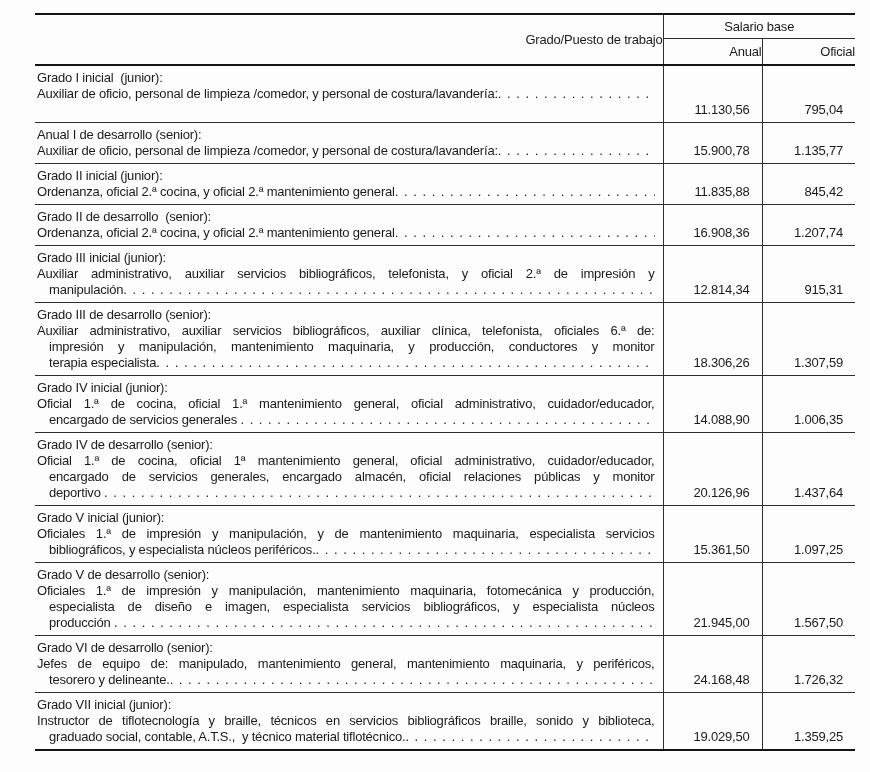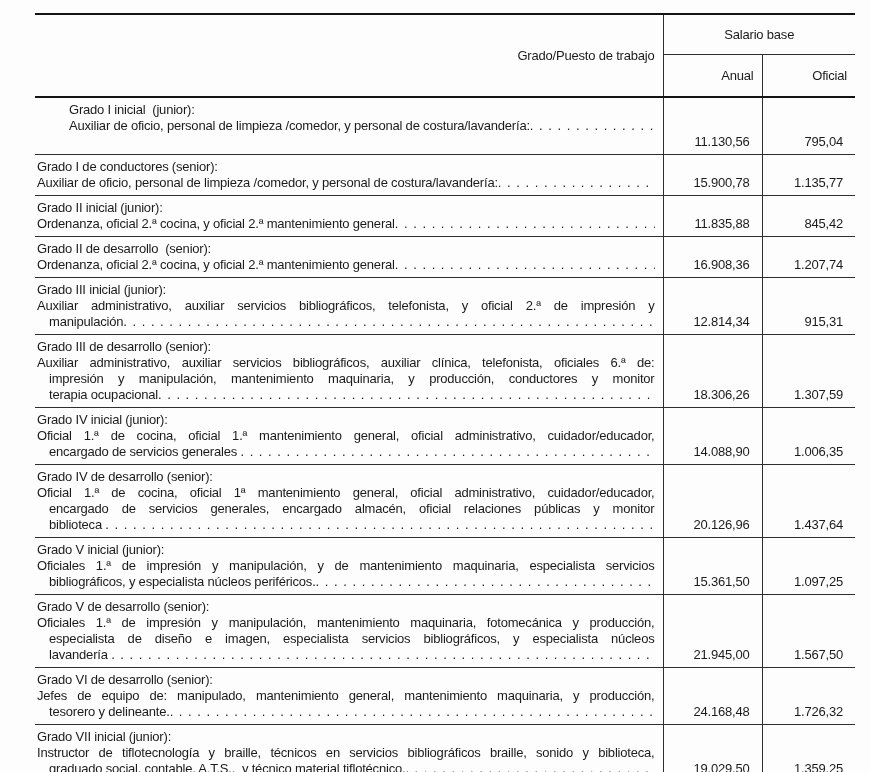--- a/index.html
+++ b/index.html
@@ -19,21 +19,21 @@
   }
   table.salary{
     position:absolute;left:35px;top:13px;width:820px;
     border-collapse:collapse;table-layout:fixed;
     font-size:13px;line-height:16px;letter-spacing:-0.2px;
     border-top:2px solid var(--thick);
   }
   col.c1{width:628px}
   col.c2{width:99px}
   col.c3{width:93px}
-  th{font-weight:normal;padding:8px;}
+  th{font-weight:normal;padding:0;}
   .h-grado{
     text-align:right;vertical-align:middle;
     border-right:1px solid var(--thin);
     border-bottom:2px solid var(--thick);
   }
   .h-salario{
     text-align:center;height:23px;vertical-align:middle;
     border-bottom:1px solid var(--thin);
   }
   .h-anual,.h-mensual{
@@ -48,21 +48,21 @@
   tbody tr:last-child td{border-bottom:2px solid var(--thick);}
   td.cell-desc{vertical-align:top;padding:4px 8px 4px 2px;}
   td.cell-num{text-align:right;padding:4px 12px 4px 2px;white-space:nowrap;}
   td.cell-anual,td.cell-mensual{border-left:1px solid var(--thin);}
   .tline{white-space:pre-wrap;}
   .dline.just{text-align:justify;text-align-last:justify;}
   .dline.ind{padding-left:12px;}
   .dline.fill{display:flex;align-items:center;}
   .dline.fill .t{white-space:pre;flex:0 0 auto;}
   .dline.fill .dots{flex:1 1 auto;overflow:hidden;white-space:nowrap;word-spacing:2px;letter-spacing:0;}
-  .desc-wrap.tall{min-height:48px;margin-left:32px;}
+  .desc-wrap.tall{min-height:48px;}
 </style>
 </head>
 <body>
 
 <div class="sheet">
   <table class="salary">
     <colgroup>
         <col class="c1">
         <col class="c2">
         <col class="c3">
@@ -88,21 +88,21 @@
               </div>
             </div>
     </td>
     <td class="cell-num cell-anual">11.130,56</td>
     <td class="cell-num cell-mensual">795,04</td>
   </tr>
 
   <tr>
     <td class="cell-desc">
       <div class="desc-wrap">
-              <div class="tline">Grado I de conductores (senior):</div>
+              <div class="tline">Anual I de desarrollo (senior):</div>
               <div class="dline fill">
                 <span class="t">Auxiliar de oficio, personal de limpieza /comedor, y personal de costura/lavandería:</span>
                 <span class="dots">. . . . . . . . . . . . . . . . . . . . . . . . . . . . . . . . . . . . . . . . . . . . . . . . . . . . . . . . . . . . . . . . . . . . . . . . . . . . . . . . . . . . . . . . . . . . . . . . . . . . . . . . . . . . . . . . . . . . . . . . . . . . . . . . . . </span>
               </div>
             </div>
     </td>
     <td class="cell-num cell-anual">15.900,78</td>
     <td class="cell-num cell-mensual">1.135,77</td>
   </tr>
 
@@ -149,21 +149,21 @@
     <td class="cell-num cell-mensual">915,31</td>
   </tr>
 
   <tr>
     <td class="cell-desc">
       <div class="desc-wrap">
               <div class="tline">Grado III de desarrollo (senior):</div>
               <div class="dline just">Auxiliar administrativo, auxiliar servicios bibliográficos, auxiliar clínica, telefonista, oficiales 6.ª de:</div>
               <div class="dline ind just">impresión y manipulación, mantenimiento maquinaria, y producción,  conductores  y monitor</div>
               <div class="dline ind fill">
-                <span class="t">terapia ocupacional</span>
+                <span class="t">terapia especialista</span>
                 <span class="dots">. . . . . . . . . . . . . . . . . . . . . . . . . . . . . . . . . . . . . . . . . . . . . . . . . . . . . . . . . . . . . . . . . . . . . . . . . . . . . . . . . . . . . . . . . . . . . . . . . . . . . . . . . . . . . . . . . . . . . . . . . . . . . . . . . . </span>
               </div>
             </div>
     </td>
     <td class="cell-num cell-anual">18.306,26</td>
     <td class="cell-num cell-mensual">1.307,59</td>
   </tr>
 
   <tr>
     <td class="cell-desc">
@@ -180,21 +180,21 @@
     <td class="cell-num cell-mensual">1.006,35</td>
   </tr>
 
   <tr>
     <td class="cell-desc">
       <div class="desc-wrap">
               <div class="tline">Grado IV de desarrollo (senior):</div>
               <div class="dline just">Oficial 1.ª de cocina, oficial 1ª mantenimiento general, oficial administrativo, cuidador/educador,</div>
               <div class="dline ind just">encargado de servicios generales, encargado almacén, oficial relaciones públicas y monitor</div>
               <div class="dline ind fill">
-                <span class="t">biblioteca </span>
+                <span class="t">deportivo </span>
                 <span class="dots">. . . . . . . . . . . . . . . . . . . . . . . . . . . . . . . . . . . . . . . . . . . . . . . . . . . . . . . . . . . . . . . . . . . . . . . . . . . . . . . . . . . . . . . . . . . . . . . . . . . . . . . . . . . . . . . . . . . . . . . . . . . . . . . . . . </span>
               </div>
             </div>
     </td>
     <td class="cell-num cell-anual">20.126,96</td>
     <td class="cell-num cell-mensual">1.437,64</td>
   </tr>
 
   <tr>
     <td class="cell-desc">
@@ -211,34 +211,34 @@
     <td class="cell-num cell-mensual">1.097,25</td>
   </tr>
 
   <tr>
     <td class="cell-desc">
       <div class="desc-wrap">
               <div class="tline">Grado V de desarrollo (senior):</div>
               <div class="dline just">Oficiales 1.ª de impresión y manipulación, mantenimiento maquinaria, fotomecánica y producción,</div>
               <div class="dline ind just">especialista de diseño e imagen, especialista servicios bibliográficos, y especialista núcleos</div>
               <div class="dline ind fill">
-                <span class="t">lavandería </span>
+                <span class="t">producción </span>
                 <span class="dots">. . . . . . . . . . . . . . . . . . . . . . . . . . . . . . . . . . . . . . . . . . . . . . . . . . . . . . . . . . . . . . . . . . . . . . . . . . . . . . . . . . . . . . . . . . . . . . . . . . . . . . . . . . . . . . . . . . . . . . . . . . . . . . . . . . </span>
               </div>
             </div>
     </td>
     <td class="cell-num cell-anual">21.945,00</td>
     <td class="cell-num cell-mensual">1.567,50</td>
   </tr>
 
   <tr>
     <td class="cell-desc">
       <div class="desc-wrap">
               <div class="tline">Grado VI de desarrollo (senior):</div>
-              <div class="dline just">Jefes de equipo de: manipulado, mantenimiento general, mantenimiento maquinaria, y producción,</div>
+              <div class="dline just">Jefes de equipo de: manipulado, mantenimiento general, mantenimiento maquinaria, y periféricos,</div>
               <div class="dline ind fill">
                 <span class="t">tesorero y delineante.</span>
                 <span class="dots">. . . . . . . . . . . . . . . . . . . . . . . . . . . . . . . . . . . . . . . . . . . . . . . . . . . . . . . . . . . . . . . . . . . . . . . . . . . . . . . . . . . . . . . . . . . . . . . . . . . . . . . . . . . . . . . . . . . . . . . . . . . . . . . . . . </span>
               </div>
             </div>
     </td>
     <td class="cell-num cell-anual">24.168,48</td>
     <td class="cell-num cell-mensual">1.726,32</td>
   </tr>
 

